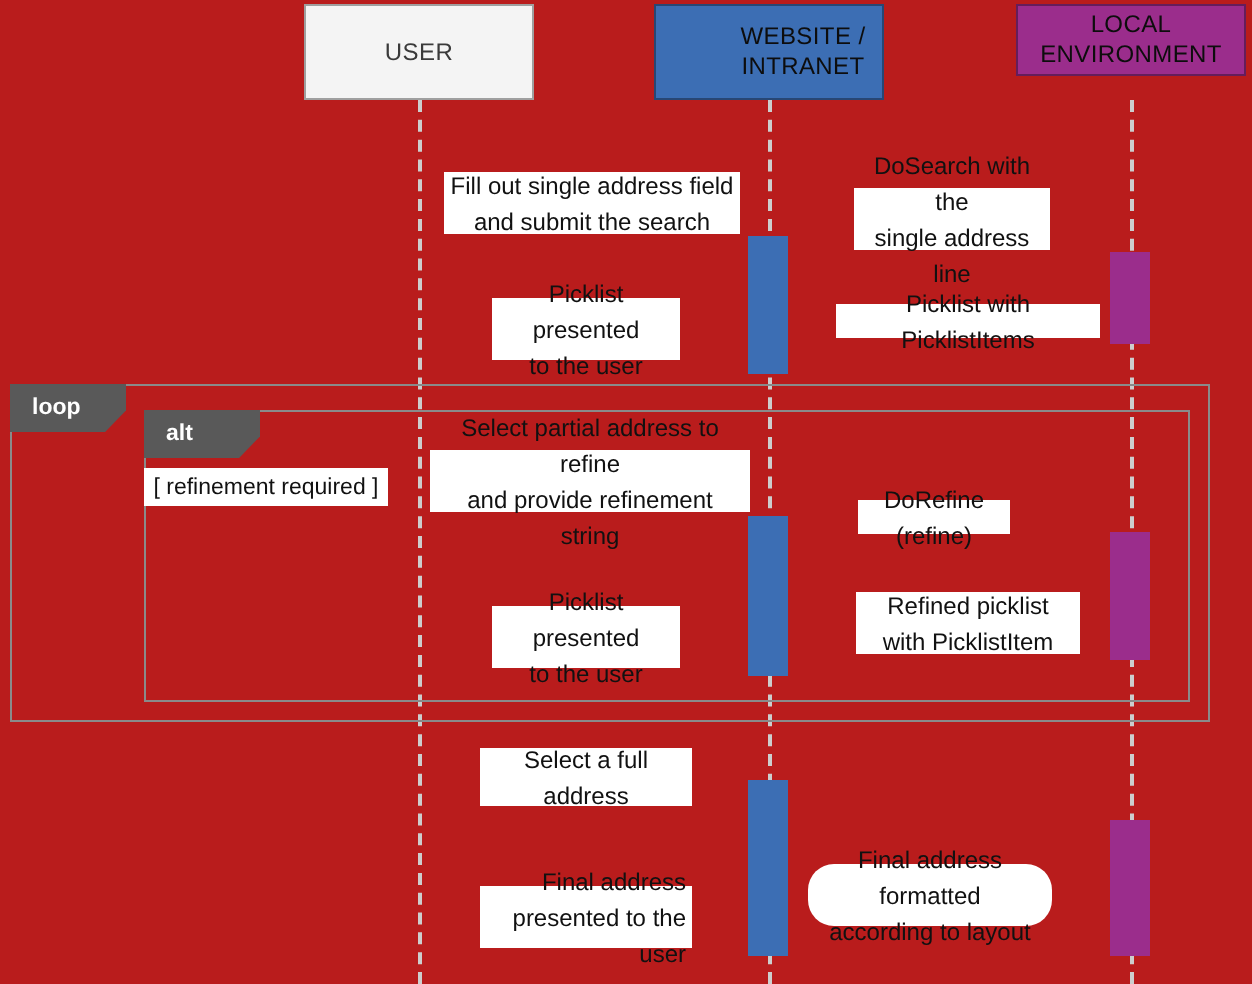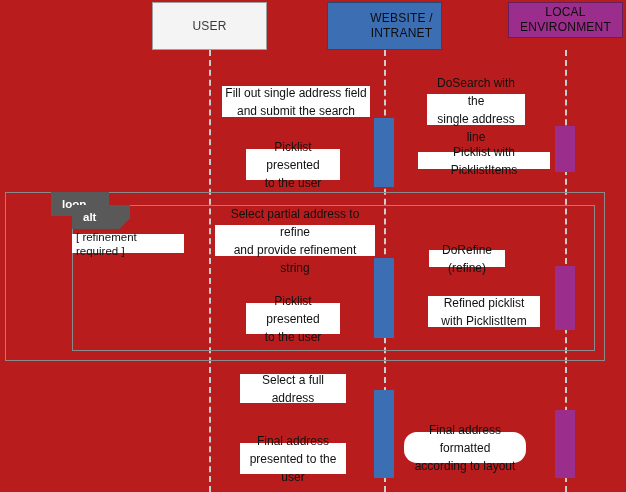--- a/index.html
+++ b/index.html
@@ -133,25 +133,25 @@
 
   <div class="activation blue" style="left:374px; top:258px; width:20px; height:80px;"></div>
 
   <div class="activation purple" style="left:555px; top:266px; width:20px; height:64px;"></div>
 
   <div class="activation blue" style="left:374px; top:390px; width:20px; height:88px;"></div>
 
   <div class="activation purple" style="left:555px; top:410px; width:20px; height:68px;"></div>
 
   <div class="fragment" style="left:5px; top:192px; width:600px; height:169px;"></div>
-  <div class="frag-tab" style="left:5px; top:192px; width:58px; height:24px;margin-left:46px;">loop</div>
+  <div class="frag-tab" style="left:5px; top:192px; width:58px; height:24px;">loop</div>
 
   <div class="fragment" style="left:72px; top:205px; width:523px; height:146px;"></div>
   <div class="frag-tab" style="left:72px; top:205px; width:58px; height:24px;">alt</div>
-  <div class="guard" style="left:72px; top:234px; width:112px; height:19px;">[ refinement required ]</div>
+  <div class="guard" style="left:72px; top:234px; width:122px; height:19px;">[ refinement required ]</div>
 
   <div class="msg" style="left:222px; top:86px; width:148px; height:31px;">Fill out single address field
 and submit the search</div>
 
   <div class="msg" style="left:427px; top:94px; width:98px; height:31px;">DoSearch with the
 single address line</div>
 
   <div class="msg" style="left:246px; top:149px; width:94px; height:31px;">Picklist presented
 to the user</div>
 
@@ -164,19 +164,19 @@
 
   <div class="msg" style="left:246px; top:303px; width:94px; height:31px;">Picklist presented
 to the user</div>
 
   <div class="msg" style="left:428px; top:296px; width:112px; height:31px;">Refined picklist
 with PicklistItem</div>
 
   <div class="msg" style="left:240px; top:374px; width:106px; height:29px;">Select a full address</div>
 
 
-  <div class="msg" style="left:240px; top:443px; width:106px; height:31px;">Final address
+  <div class="msg" style="left:240px; top:443px; width:106px; height:31px;text-align:right;">Final address
 presented to the user</div>
 
   <div class="msg" style="left:404px; top:432px; width:122px; height:31px;border-radius:13px;">Final address formatted
 according to layout</div>
 
 </div>
 
 </body></html>

